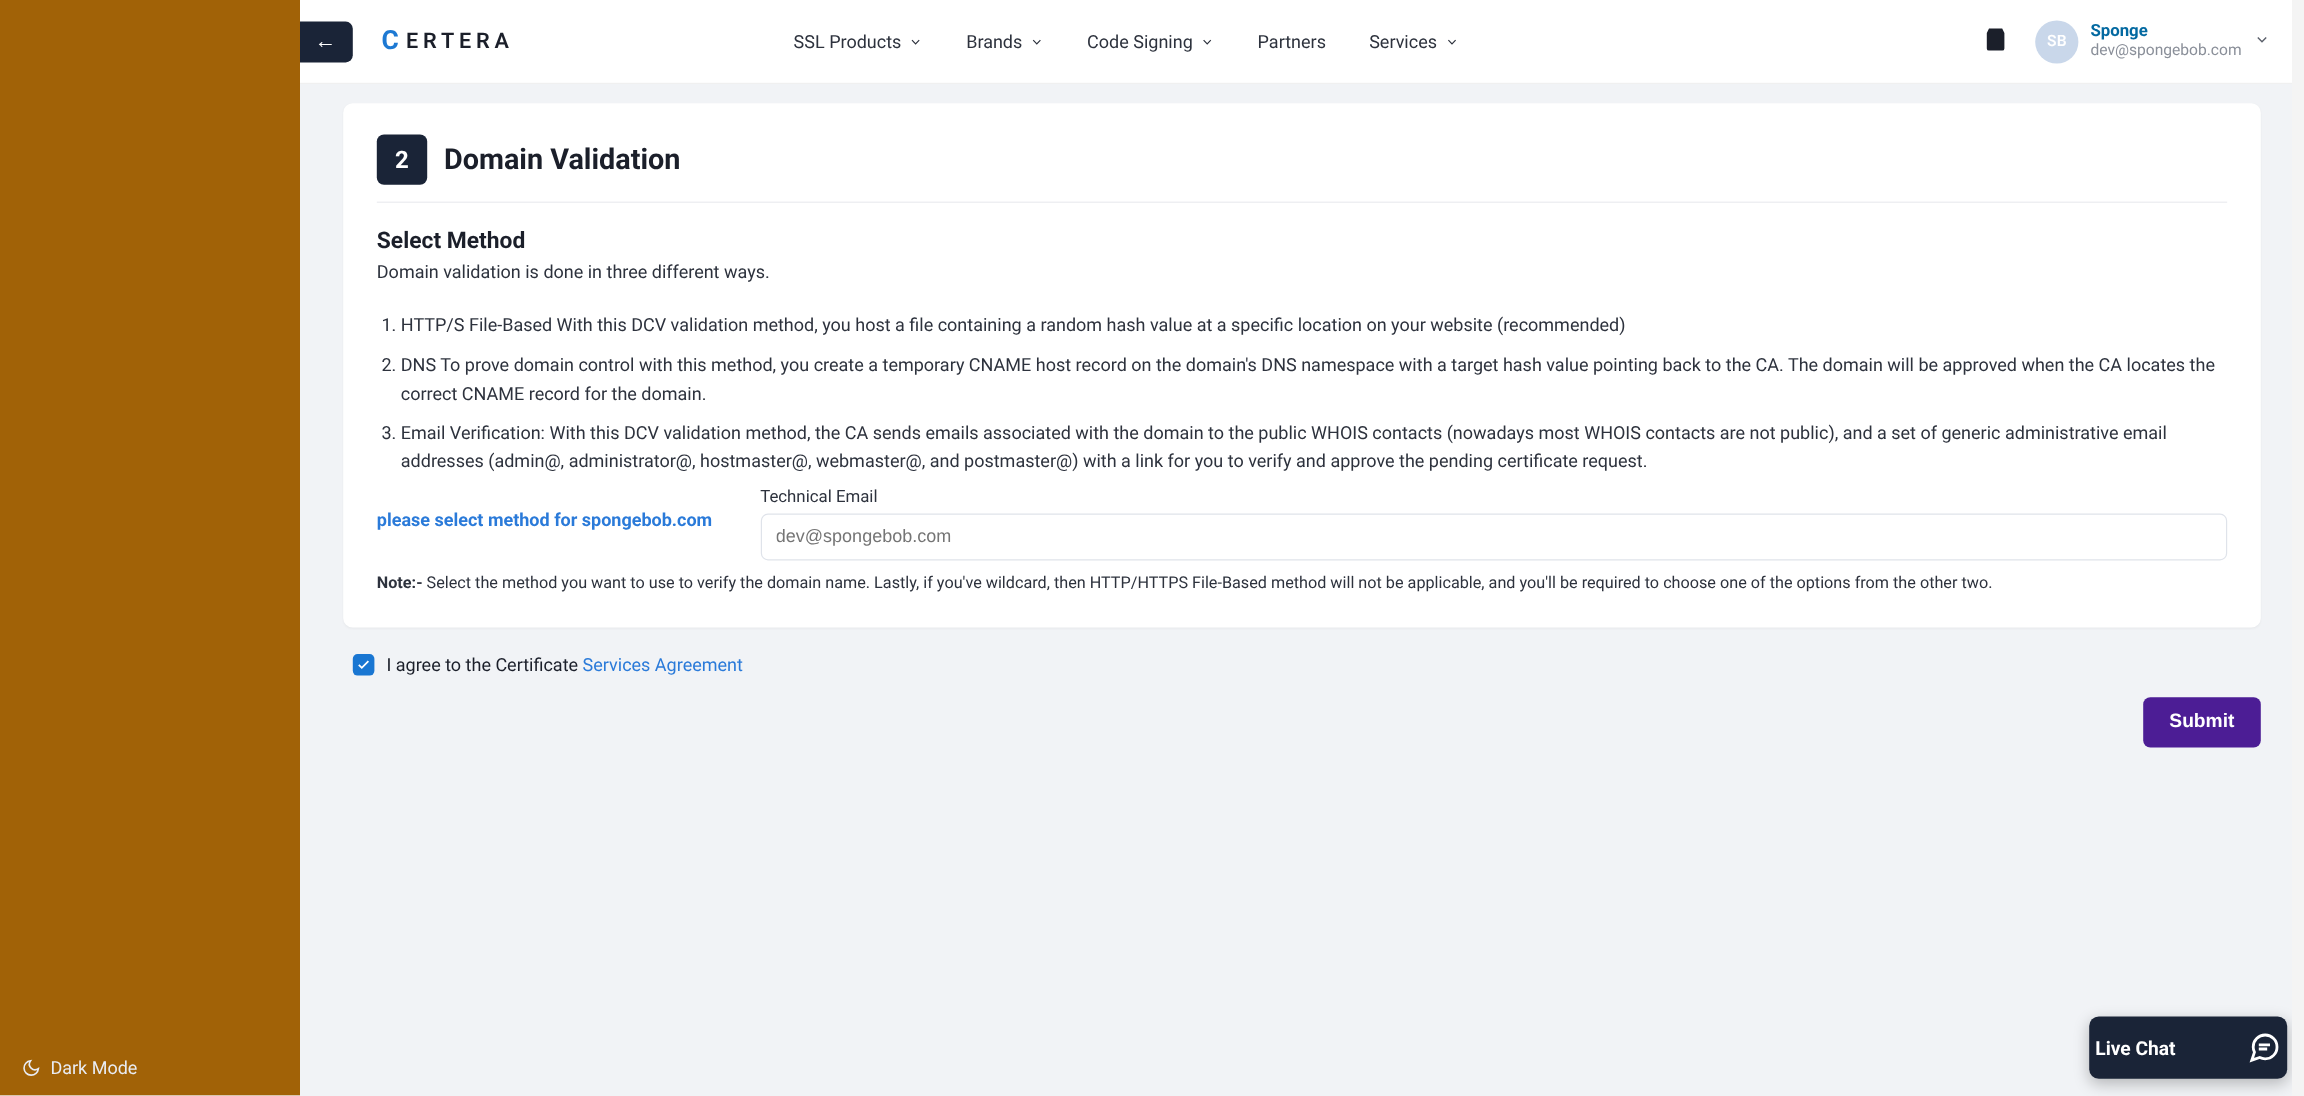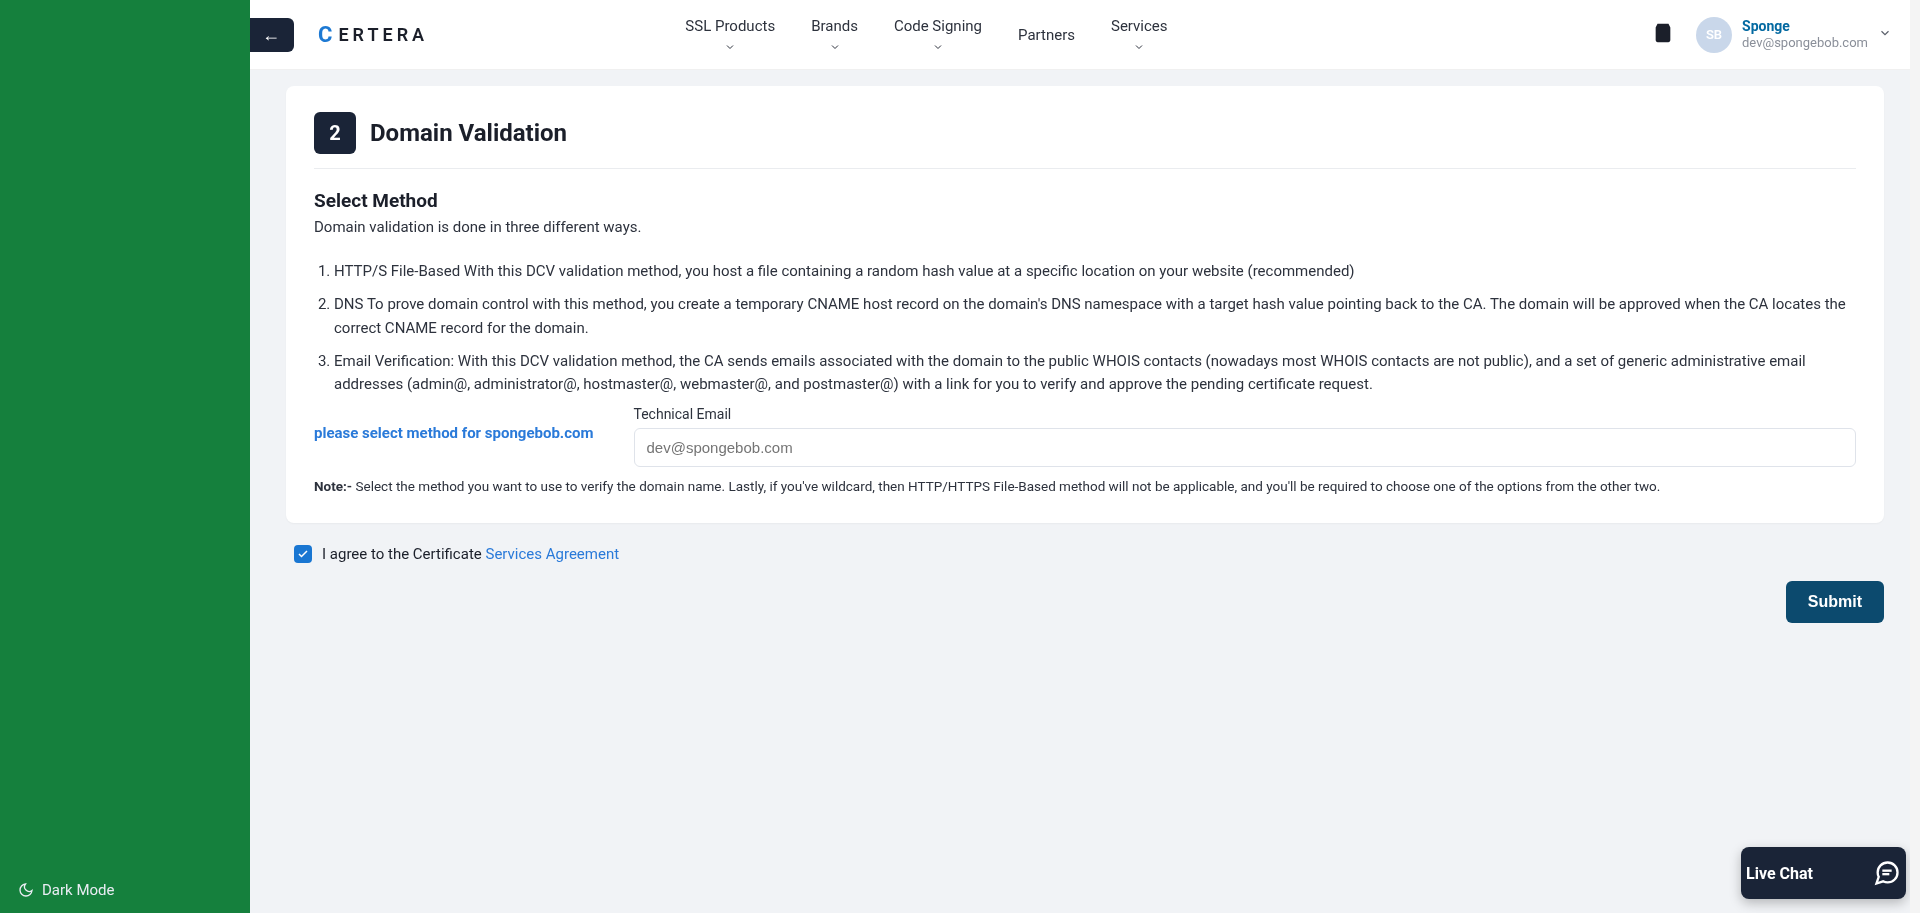--- a/index.html
+++ b/index.html
@@ -3,21 +3,21 @@
 <meta charset="utf-8">
 <style>
   * { box-sizing: border-box; margin: 0; padding: 0; }
   html, body { height: 100%; font-family: -apple-system, BlinkMacSystemFont, "Segoe UI", Roboto, Arial, sans-serif; color: #1b1f2a; }
   body { display: flex; background: #f1f3f6; }
 
   
   .sidebar {
     width: 250px;
     min-width: 250px;
-    background: #15803d;
+    background: #a16207;
     color: #fff;
     display: flex;
     flex-direction: column;
     justify-content: flex-end;
     height: 100vh;
   }
   .dark-mode-btn {
     display: flex; align-items: center; gap: 8px;
     padding: 14px 18px;
     cursor: pointer;
@@ -57,21 +57,21 @@
     align-items: center;
     padding: 0 28px 0 68px;
     gap: 30px;
     border-bottom: 1px solid #f0f0f0;
     position: relative;
   }
   .logo { display: flex; align-items: center; gap: 6px; font-weight: 600; letter-spacing: 4px; font-size: 18px; color: #1b1f2a; }
   .logo .c-mark { color: #1d79d3; font-weight: 700; font-size: 22px; letter-spacing: 0; }
 
   .nav { display: flex; align-items: center; gap: 36px; margin: 0 auto; }
-  .nav-item { display: flex; align-items: center; gap: 6px; font-size: 15px; color: #2d323d; cursor: pointer; flex-direction: column; }
+  .nav-item { display: flex; align-items: center; gap: 6px; font-size: 15px; color: #2d323d; cursor: pointer; }
   .nav-item svg { width: 12px; height: 12px; }
 
   .topbar-right { display: flex; align-items: center; gap: 22px; margin-left: auto; }
   .cart-icon svg { width: 22px; height: 22px; color: #1b1f2a; }
   .user-block { display: flex; align-items: center; gap: 10px; cursor: pointer; justify-content: flex-end; }
   .avatar {
     width: 36px; height: 36px; border-radius: 50%;
     background: #c9d7ea; color: #fff;
     display: flex; align-items: center; justify-content: center;
     font-weight: 600; font-size: 13px;
@@ -141,21 +141,21 @@
   .checkbox {
     width: 18px; height: 18px; border-radius: 4px;
     background: #1976d2; display: inline-flex; align-items: center; justify-content: center;
     cursor: pointer;
   }
   .checkbox svg { width: 12px; height: 12px; color: #fff; }
   .agree-link { color: #2a7ad9; text-decoration: none; cursor: pointer; }
 
   .submit-row { display: flex; justify-content: flex-end; margin-top: 18px; }
   .submit-btn {
-    background: #0c4a6e; color: #fff; border: none;
+    background: #4c1d95; color: #fff; border: none;
     padding: 12px 22px; border-radius: 6px; font-size: 16px; font-weight: 600;
     cursor: pointer;
     margin-left: 44px;
   }
 
   
   .live-chat {
     position: fixed; right: 14px; bottom: 14px;
     background: #1a2437; color: #fff;
     border-radius: 8px;

